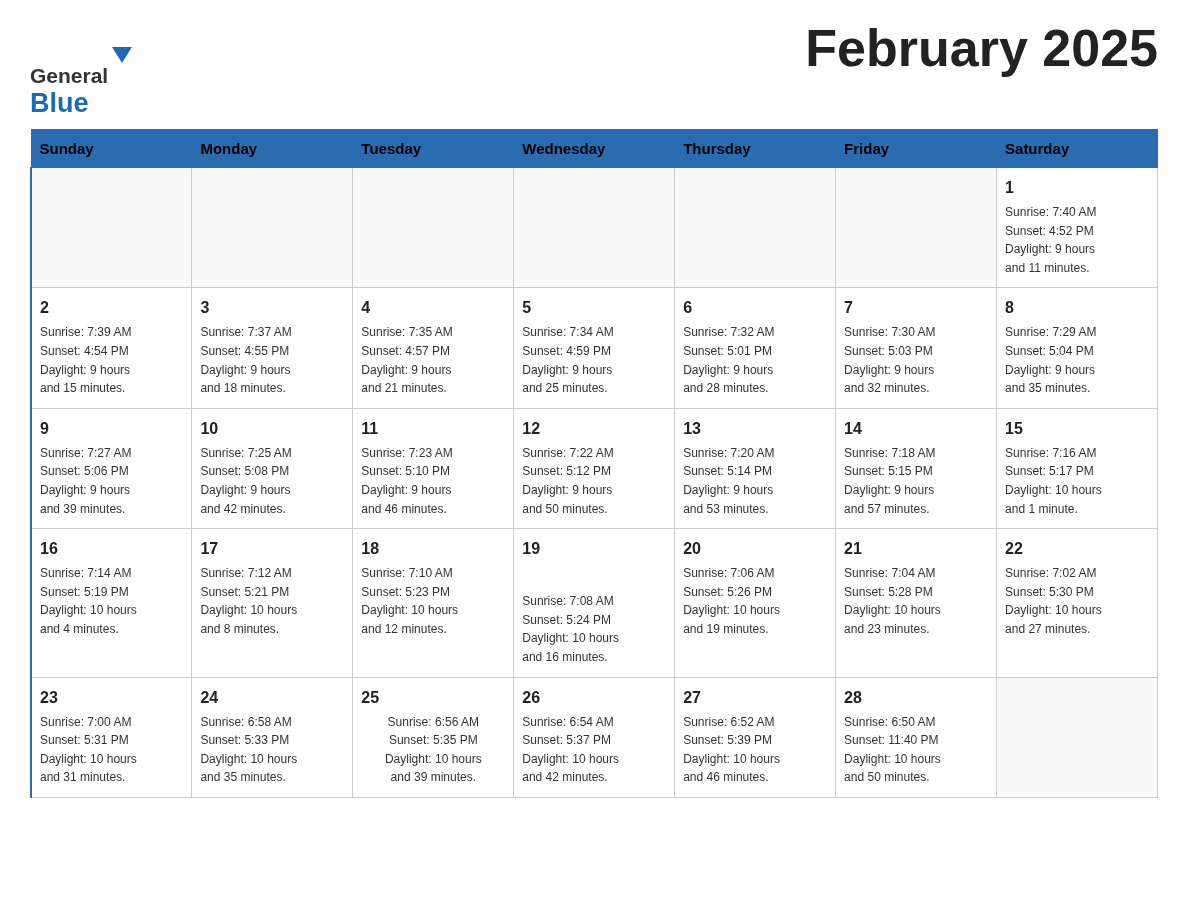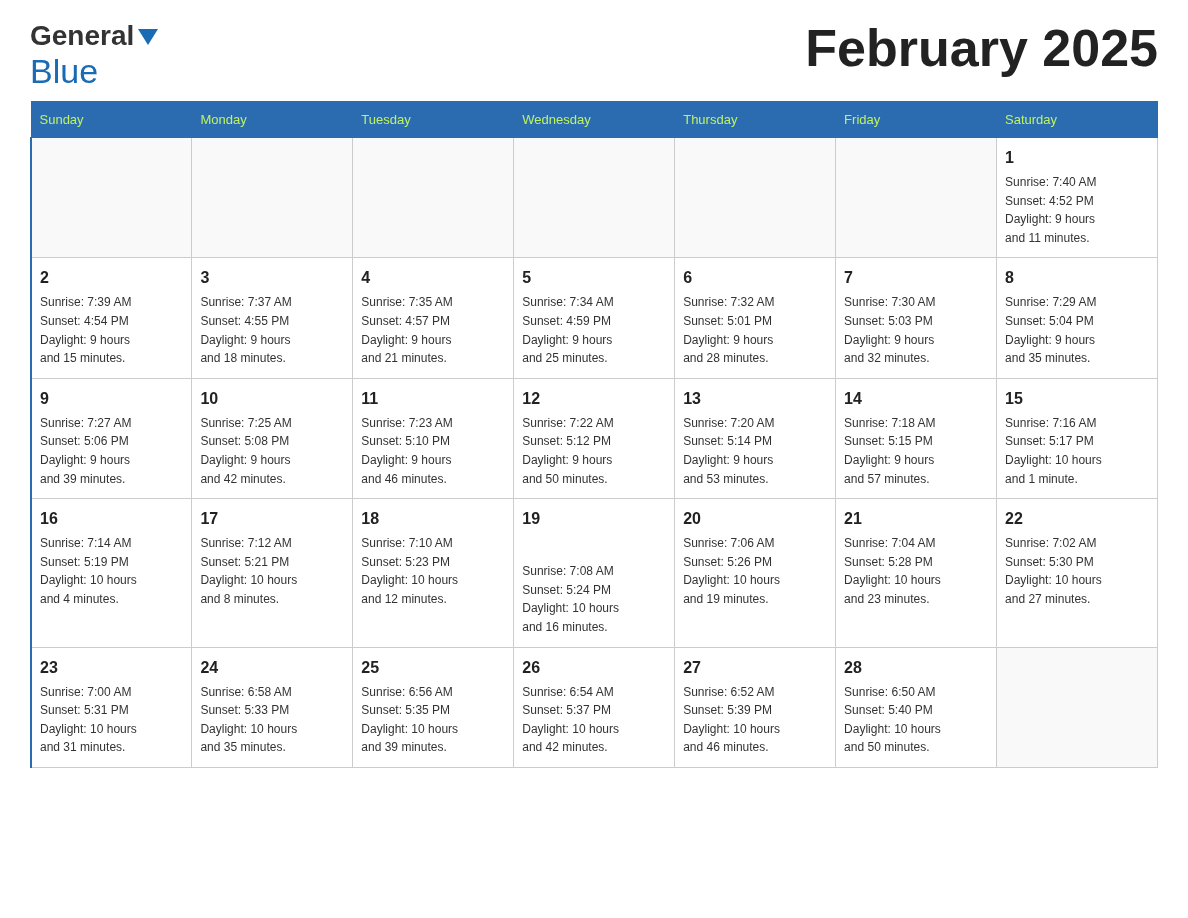--- a/index.html
+++ b/index.html
@@ -40,23 +40,23 @@
       font-weight: normal;
       color: #555;
     }
     .calendar {
       width: 100%;
       border-collapse: collapse;
       margin-top: 10px;
     }
     .calendar thead tr th {
       background-color: #2b6cb0;
-      color: #bef264;
-      font-size: 13px;
-      font-weight: normal;
+      color: #000000;
+      font-size: 15px;
+      font-weight: bold;
       padding: 10px 8px;
       text-align: left;
       border: 1px solid #2b6cb0;
     }
     .calendar tbody tr td {
       vertical-align: top;
       padding: 8px 8px 10px 8px;
       border: 1px solid #ccc;
       width: 14.28%;
       min-height: 110px;
@@ -84,25 +84,25 @@
     .week-row td {
       border-top: 2px solid #2b6cb0;
     }
   </style>
 </head>
 <body>
 
 <div class="header">
   <div class="logo">
     <div class="logo-line1">
-      <span style="font-size:28px;font-weight:bold;color:#333;">General</span>
+      <span style="font-size:21px;font-weight:bold;color:#333;margin-top:44px;">General</span>
       <span style="display:inline-block;width:0;height:0;border-left:10px solid transparent;border-right:10px solid transparent;border-top:16px solid #1a6bb5;margin-left:4px;margin-bottom:-2px;vertical-align:middle;"></span>
     </div>
     <div>
-      <span style="font-size:34px;font-weight:normal;color:#1a6bb5;">Blue</span>
+      <span style="font-size:27px;font-weight:bold;color:#1a6bb5;">Blue</span>
     </div>
   </div>
   <div class="title-block">
     <h1>February 2025</h1>
   </div>
 </div>
 
 <table class="calendar">
   <thead>
     <tr>
@@ -294,21 +294,21 @@
         </td>
         <td>
           <span class="day-number">24</span>
           <div class="day-info" style="white-space: pre-line;">Sunrise: 6:58 AM
 Sunset: 5:33 PM
 Daylight: 10 hours
 and 35 minutes.</div>
         </td>
         <td>
           <span class="day-number">25</span>
-          <div class="day-info" style="white-space: pre-line;">Sunrise: 6:56 AM
+          <div class="day-info" style="white-space: pre-line; text-align: center;">Sunrise: 6:56 AM
 Sunset: 5:35 PM
 Daylight: 10 hours
 and 39 minutes.</div>
         </td>
         <td>
           <span class="day-number">26</span>
           <div class="day-info" style="white-space: pre-line;">Sunrise: 6:54 AM
 Sunset: 5:37 PM
 Daylight: 10 hours
 and 42 minutes.</div>
@@ -316,20 +316,20 @@
         <td>
           <span class="day-number">27</span>
           <div class="day-info" style="white-space: pre-line;">Sunrise: 6:52 AM
 Sunset: 5:39 PM
 Daylight: 10 hours
 and 46 minutes.</div>
         </td>
         <td>
           <span class="day-number">28</span>
           <div class="day-info" style="white-space: pre-line;">Sunrise: 6:50 AM
-Sunset: 5:40 PM
+Sunset: 11:40 PM
 Daylight: 10 hours
 and 50 minutes.</div>
         </td>
         <td class="empty-cell"></td>
       </tr>
     </tbody>
 </table>
 
 </body></html>

